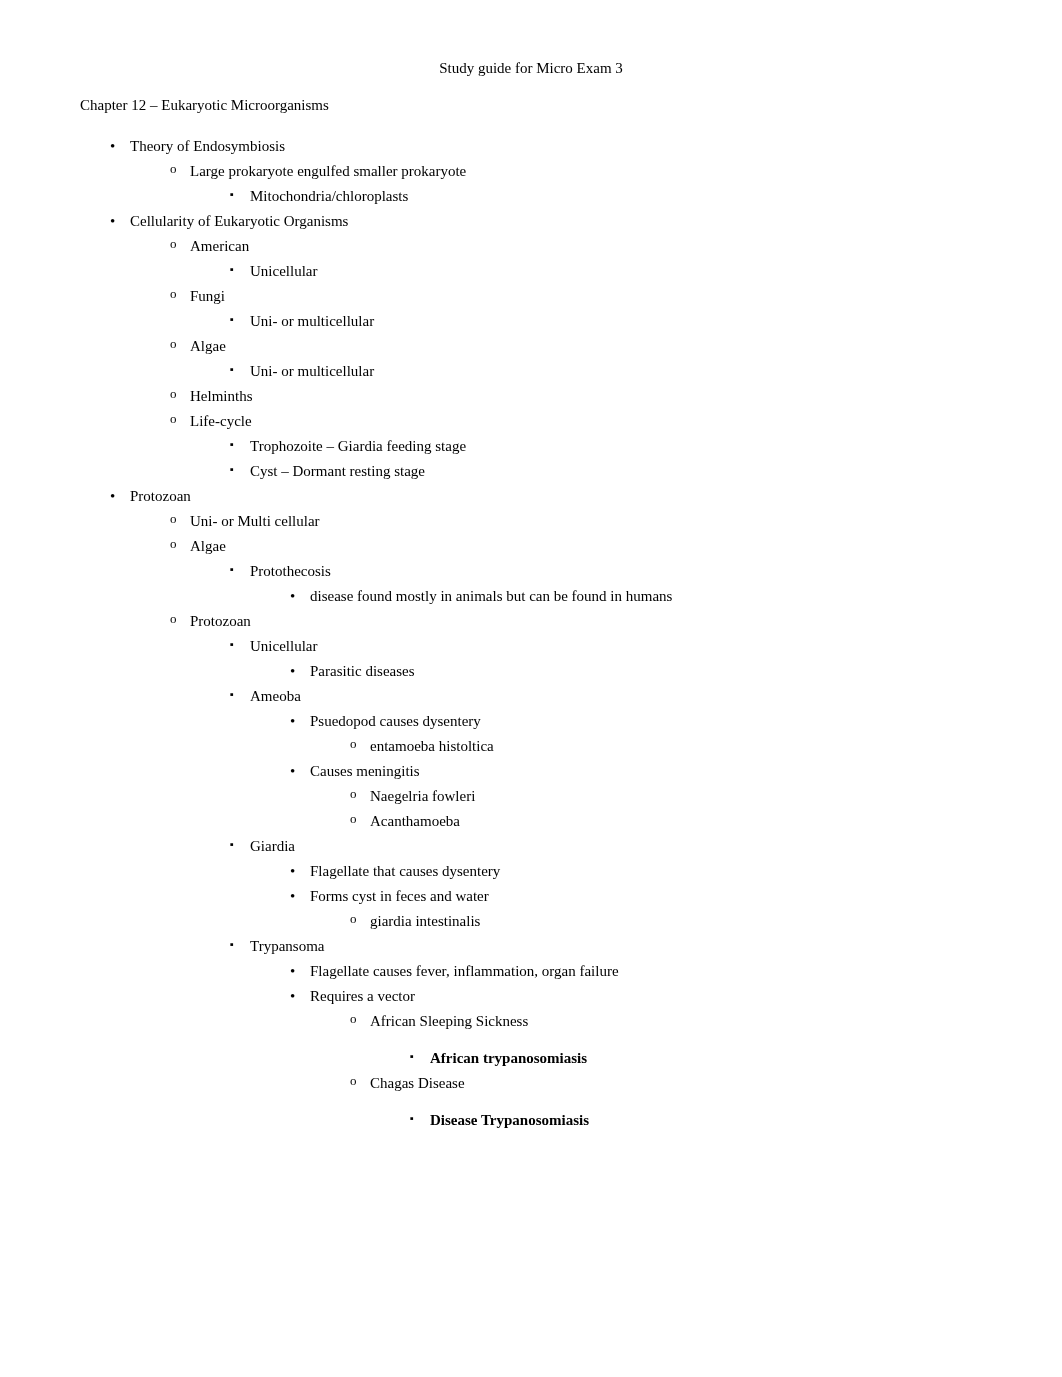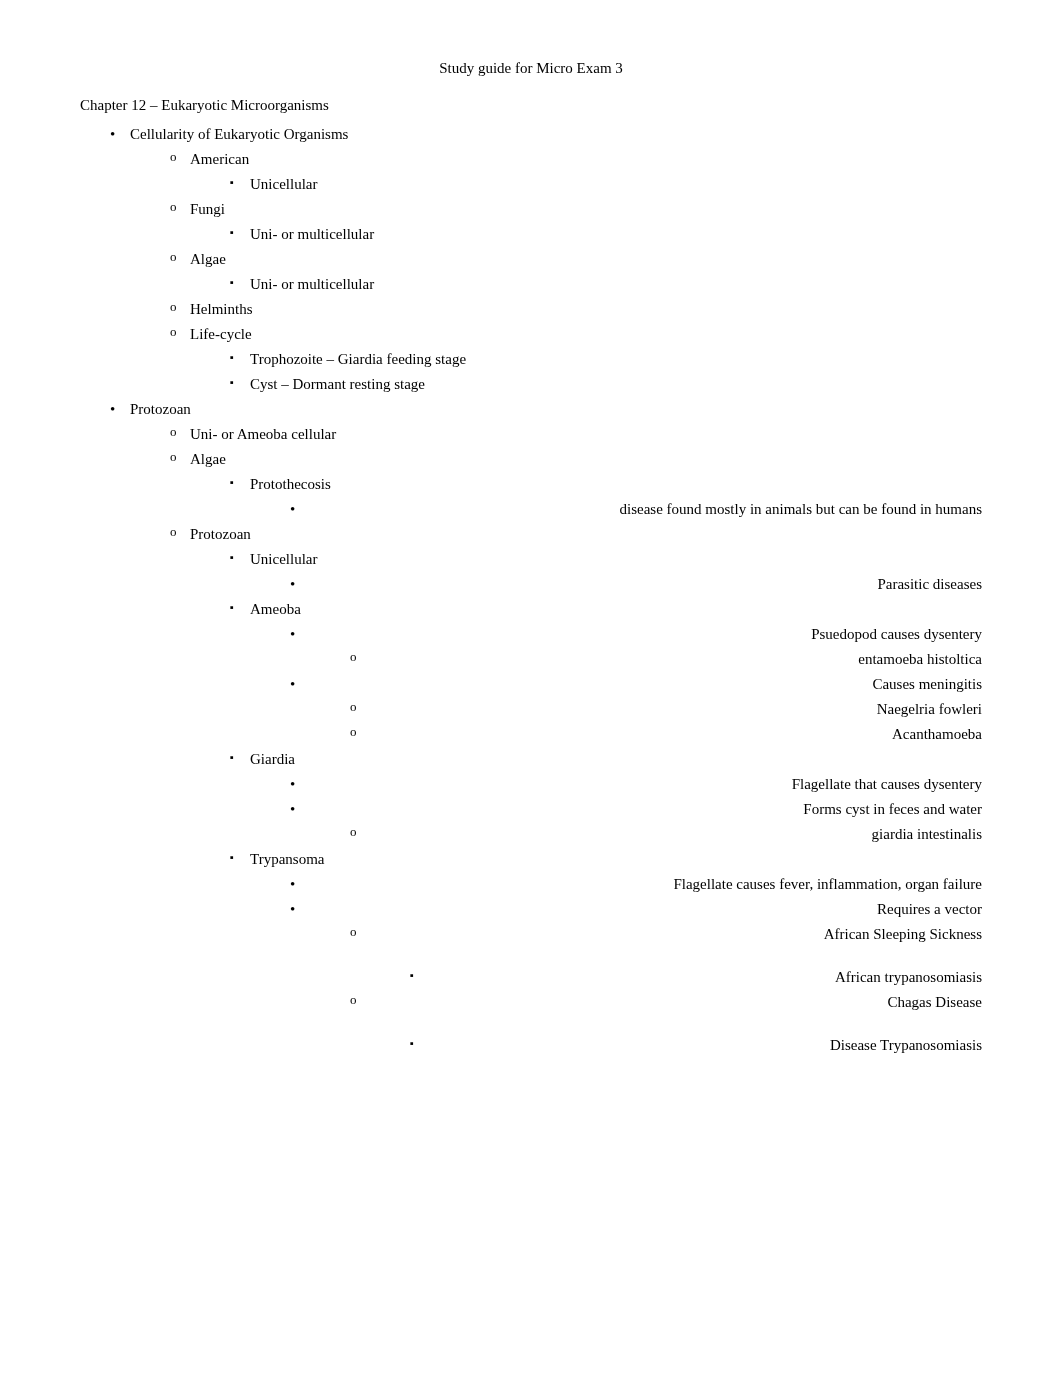--- a/index.html
+++ b/index.html
@@ -18,21 +18,21 @@
       padding: 60px 80px;
     }
 
     .page-title {
       text-align: center;
       font-size: 15px;
       margin-bottom: 20px;
     }
 
     .chapter-heading {
-      margin-bottom: 8px;
+      margin-bottom: 20px;
       font-size: 15px;
       font-family: Liberation Serif, serif;
     }
 
     ul, ol {
       list-style: none;
       padding: 0;
       margin: 0;
     }
 
@@ -88,21 +88,20 @@
       position: absolute;
       left: 0;
       font-size: 11px;
       top: 2px;
     }
 
     
     .l4 {
       padding-left: 40px;
       margin-top: 1px;
-      text-align: right;
     }
     .l4 > li {
       position: relative;
       padding-left: 20px;
       margin-bottom: 1px;
       line-height: 1.6;
     }
     .l4 > li::before {
       content: '•';
       position: absolute;
@@ -124,21 +123,22 @@
     .l5 > li::before {
       content: 'o';
       position: absolute;
       left: 0;
       font-size: 13px;
     }
 
     
     .l6 {
       padding-left: 40px;
-      margin-top: 19px;
+      margin-top: 13px;
+      font-weight: bold;
     }
     .l6 > li {
       position: relative;
       padding-left: 20px;
       margin-bottom: 1px;
       line-height: 1.6;
     }
     .l6 > li::before {
       content: '▪';
       position: absolute;
@@ -153,20 +153,33 @@
 <div class="page-title">
   <span>Study guide for Micro Exam 3</span>
 </div>
 
 <div class="chapter-heading">
   <span>Chapter 12 – Eukaryotic Microorganisms</span>
 </div>
 
 <ul class="l1">
 
+  <li>
+    <span>Theory of Endosymbiosis</span>
+    <ul class="l2">
+      <li>
+        <span>Large prokaryote engulfed smaller prokaryote</span>
+        <ul class="l3">
+          <li>
+            <span>Mitochondria/chloroplasts</span>
+          </li>
+        </ul>
+      </li>
+    </ul>
+  </li>
 
   <li>
     <span>Cellularity of Eukaryotic Organisms</span>
     <ul class="l2">
 
       <li>
         <span>American</span>
         <ul class="l3">
           <li>
             <span>Unicellular</span>
@@ -208,21 +221,21 @@
         </ul>
       </li>
     </ul>
   </li>
 
   <li>
     <span>Protozoan</span>
     <ul class="l2">
 
       <li>
-        <span>Uni- or Ameoba cellular</span>
+        <span>Uni- or Multi cellular</span>
       </li>
 
       <li>
         <span>Algae</span>
         <ul class="l3">
 
           <li>
             <span>Protothecosis</span>
             <ul class="l4">
               <li>

